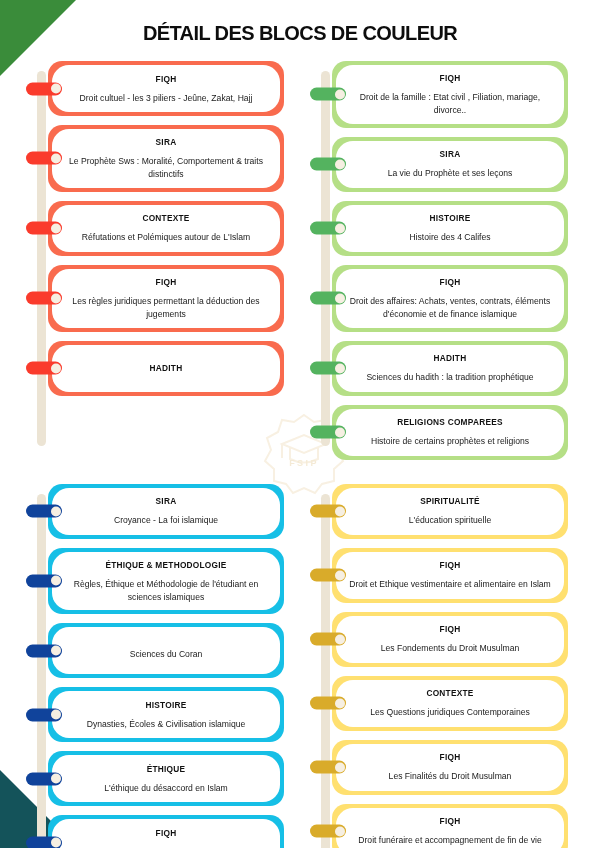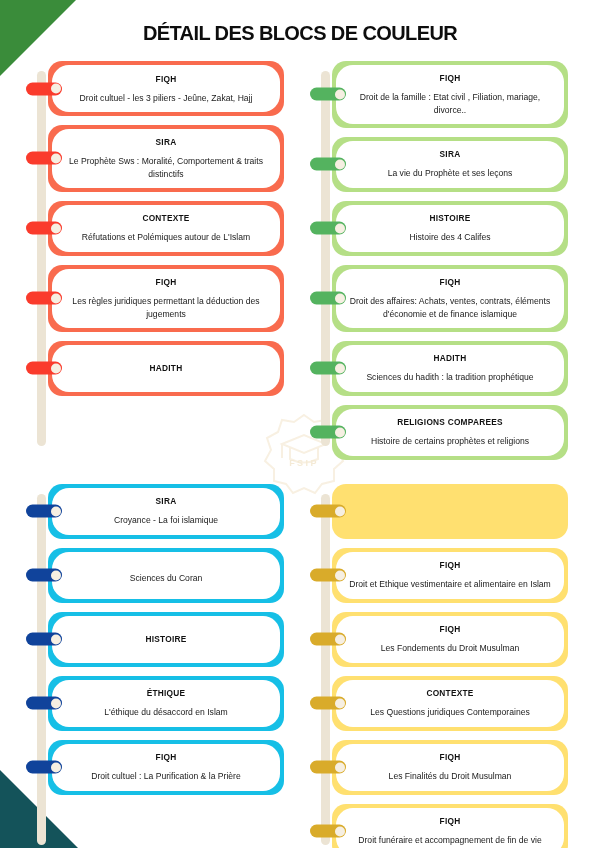--- a/index.html
+++ b/index.html
@@ -309,29 +309,39 @@
             <div class="card">
               <div class="card-title">SIRA</div>
               <div class="card-desc">Croyance - La foi islamique</div>
             </div>
           </div>
           <div class="block">
             <span class="tab">
               <span class="knob"></span>
             </span>
             <div class="card">
+              <div class="card-title">ÉTHIQUE &amp; METHODOLOGIE</div>
+              <div class="card-desc">Règles, Éthique et Méthodologie de l'étudiant en sciences islamiques</div>
+            </div>
+          </div>
+          <div class="block">
+            <span class="tab">
+              <span class="knob"></span>
+            </span>
+            <div class="card">
               <div class="card-desc">Sciences du Coran</div>
             </div>
           </div>
           <div class="block">
             <span class="tab">
               <span class="knob"></span>
             </span>
             <div class="card">
               <div class="card-title">HISTOIRE</div>
+              <div class="card-desc">Dynasties, Écoles &amp; Civilisation islamique</div>
             </div>
           </div>
           <div class="block">
             <span class="tab">
               <span class="knob"></span>
             </span>
             <div class="card">
               <div class="card-title">ÉTHIQUE</div>
               <div class="card-desc">L'éthique du désaccord en Islam</div>
             </div>
@@ -347,20 +357,24 @@
           </div>
         </div>
     </div>
     <div class="group theme-yellow">
       <div class="spine"></div>
       <div class="blocks">
           <div class="block">
             <span class="tab">
               <span class="knob"></span>
             </span>
+            <div class="card">
+              <div class="card-title">SPIRITUALITÉ</div>
+              <div class="card-desc">L'éducation spirituelle</div>
+            </div>
           </div>
           <div class="block">
             <span class="tab">
               <span class="knob"></span>
             </span>
             <div class="card">
               <div class="card-title">FIQH</div>
               <div class="card-desc">Droit et Ethique vestimentaire et alimentaire en Islam</div>
             </div>
           </div>

